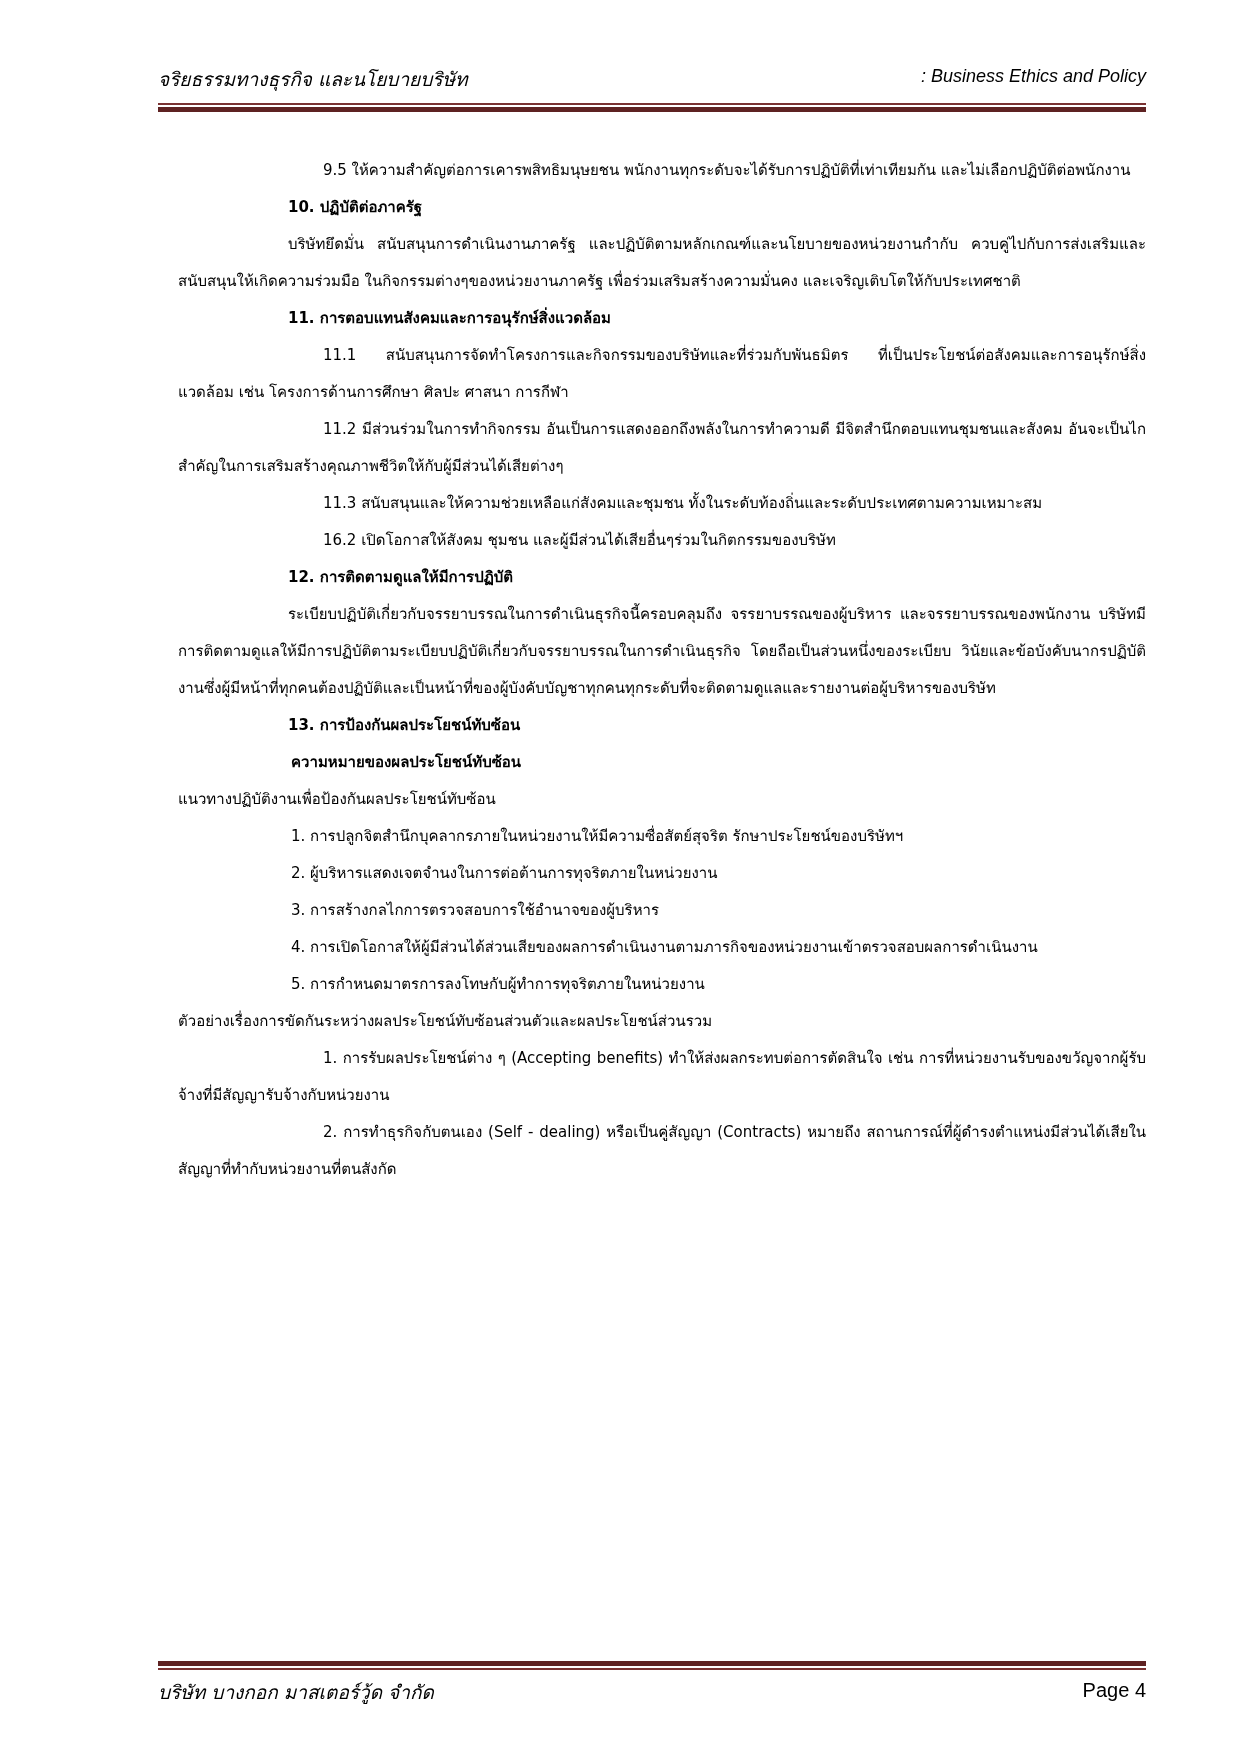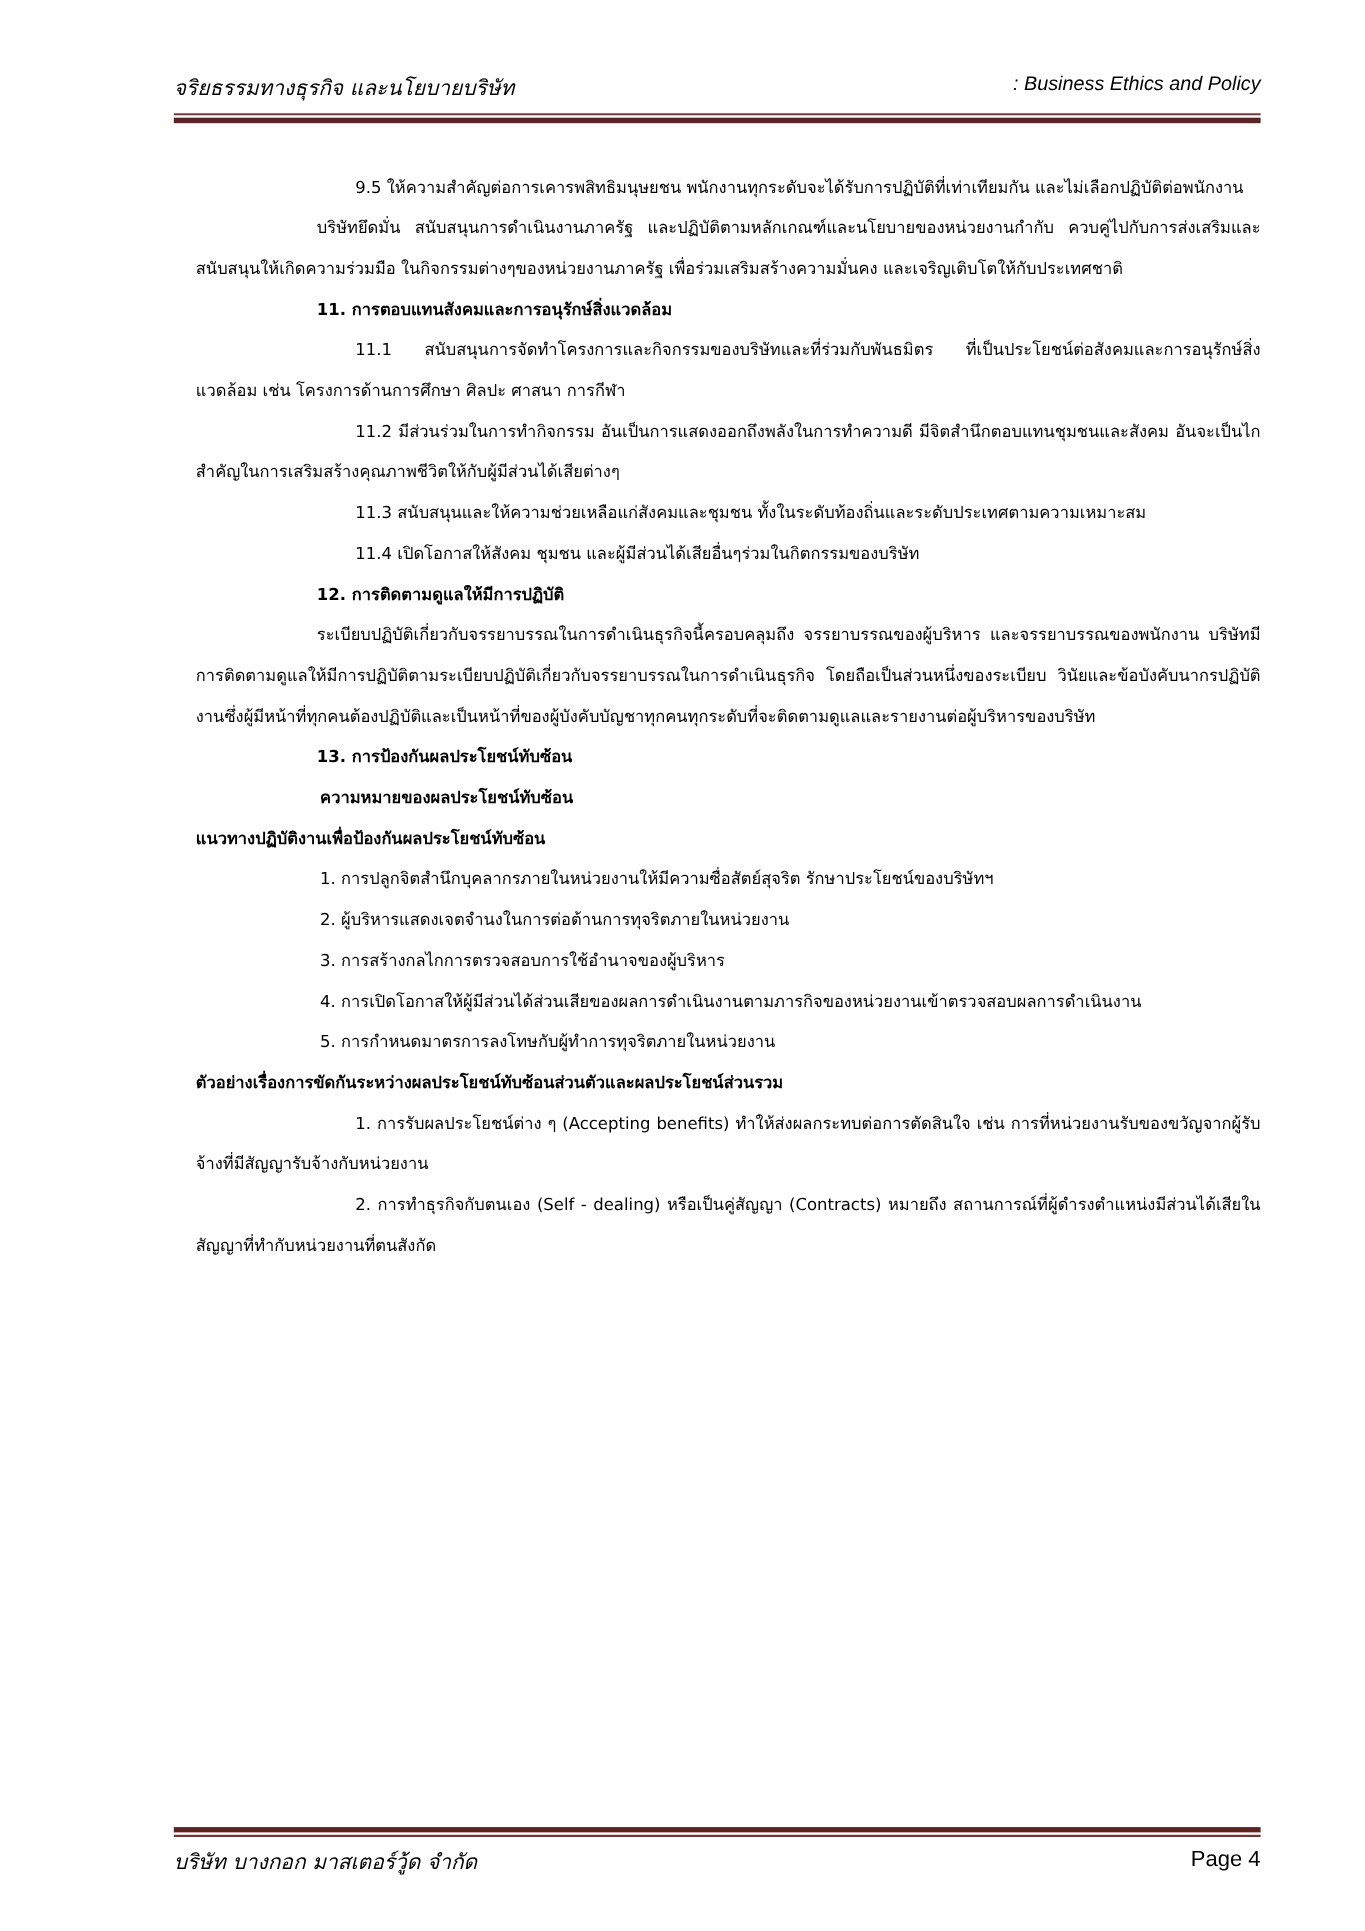--- a/index.html
+++ b/index.html
@@ -74,21 +74,21 @@
       text-align-last: left;
     }
     .indent2 { text-indent: 145px; }
     .indent1 { text-indent: 110px; }
     .heading {
       font-weight: bold;
       padding-left: 110px;
       margin: 0;
     }
     .heading-flush {
-      font-weight: bold;
+      font-weight: normal;
       margin: 0;
     }
     .heading-sub {
       font-weight: bold;
       padding-left: 113px;
       margin: 0;
     }
     .list-item {
       padding-left: 113px;
       margin: 0;
@@ -127,27 +127,28 @@
 <div class="rule rule-top">
   <div class="thin"></div>
   <div class="gap"></div>
   <div class="thick"></div>
 </div>
 
 <div class="content">
 
   <p class="p indent2">9.5 ให้ความสำคัญต่อการเคารพสิทธิมนุษยชน พนักงานทุกระดับจะได้รับการปฏิบัติที่เท่าเทียมกัน และไม่เลือกปฏิบัติต่อพนักงาน</p>
 
+  <p class="heading">10. ปฏิบัติต่อภาครัฐ</p>
   <p class="p indent1">บริษัทยึดมั่น สนับสนุนการดำเนินงานภาครัฐ และปฏิบัติตามหลักเกณฑ์และนโยบายของหน่วยงานกำกับ ควบคู่ไปกับการส่งเสริมและสนับสนุนให้เกิดความร่วมมือ ในกิจกรรมต่างๆของหน่วยงานภาครัฐ เพื่อร่วมเสริมสร้างความมั่นคง และเจริญเติบโตให้กับประเทศชาติ</p>
 
   <p class="heading">11. การตอบแทนสังคมและการอนุรักษ์สิ่งแวดล้อม</p>
   <p class="p indent2">11.1 สนับสนุนการจัดทำโครงการและกิจกรรมของบริษัทและที่ร่วมกับพันธมิตร ที่เป็นประโยชน์ต่อสังคมและการอนุรักษ์สิ่งแวดล้อม เช่น โครงการด้านการศึกษา ศิลปะ ศาสนา การกีฬา</p>
   <p class="p indent2">11.2 มีส่วนร่วมในการทำกิจกรรม อันเป็นการแสดงออกถึงพลังในการทำความดี มีจิตสำนึกตอบแทนชุมชนและสังคม อันจะเป็นไกสำคัญในการเสริมสร้างคุณภาพชีวิตให้กับผู้มีส่วนได้เสียต่างๆ</p>
   <p class="p indent2">11.3 สนับสนุนและให้ความช่วยเหลือแก่สังคมและชุมชน ทั้งในระดับท้องถิ่นและระดับประเทศตามความเหมาะสม</p>
-  <p class="p indent2">11.4 เปิดโอกาสให้สังคม ชุมชน และผู้มีส่วนได้เสียอื่นๆร่วมในกิตกรรมของบริษัท</p>
+  <p class="p indent2">16.2 เปิดโอกาสให้สังคม ชุมชน และผู้มีส่วนได้เสียอื่นๆร่วมในกิตกรรมของบริษัท</p>
 
   <p class="heading">12. การติดตามดูแลให้มีการปฏิบัติ</p>
   <p class="p indent1">ระเบียบปฏิบัติเกี่ยวกับจรรยาบรรณในการดำเนินธุรกิจนี้ครอบคลุมถึง จรรยาบรรณของผู้บริหาร และจรรยาบรรณของพนักงาน บริษัทมีการติดตามดูแลให้มีการปฏิบัติตามระเบียบปฏิบัติเกี่ยวกับจรรยาบรรณในการดำเนินธุรกิจ โดยถือเป็นส่วนหนึ่งของระเบียบ วินัยและข้อบังคับนากรปฏิบัติงานซึ่งผู้มีหน้าที่ทุกคนต้องปฏิบัติและเป็นหน้าที่ของผู้บังคับบัญชาทุกคนทุกระดับที่จะติดตามดูแลและรายงานต่อผู้บริหารของบริษัท</p>
 
   <p class="heading">13. การป้องกันผลประโยชน์ทับซ้อน</p>
   <p class="heading-sub">ความหมายของผลประโยชน์ทับซ้อน</p>
 
   <p class="heading-flush">แนวทางปฏิบัติงานเพื่อป้องกันผลประโยชน์ทับซ้อน</p>
   <p class="list-item">1. การปลูกจิตสำนึกบุคลากรภายในหน่วยงานให้มีความซื่อสัตย์สุจริต รักษาประโยชน์ของบริษัทฯ</p>
   <p class="list-item">2. ผู้บริหารแสดงเจตจำนงในการต่อต้านการทุจริตภายในหน่วยงาน</p>

